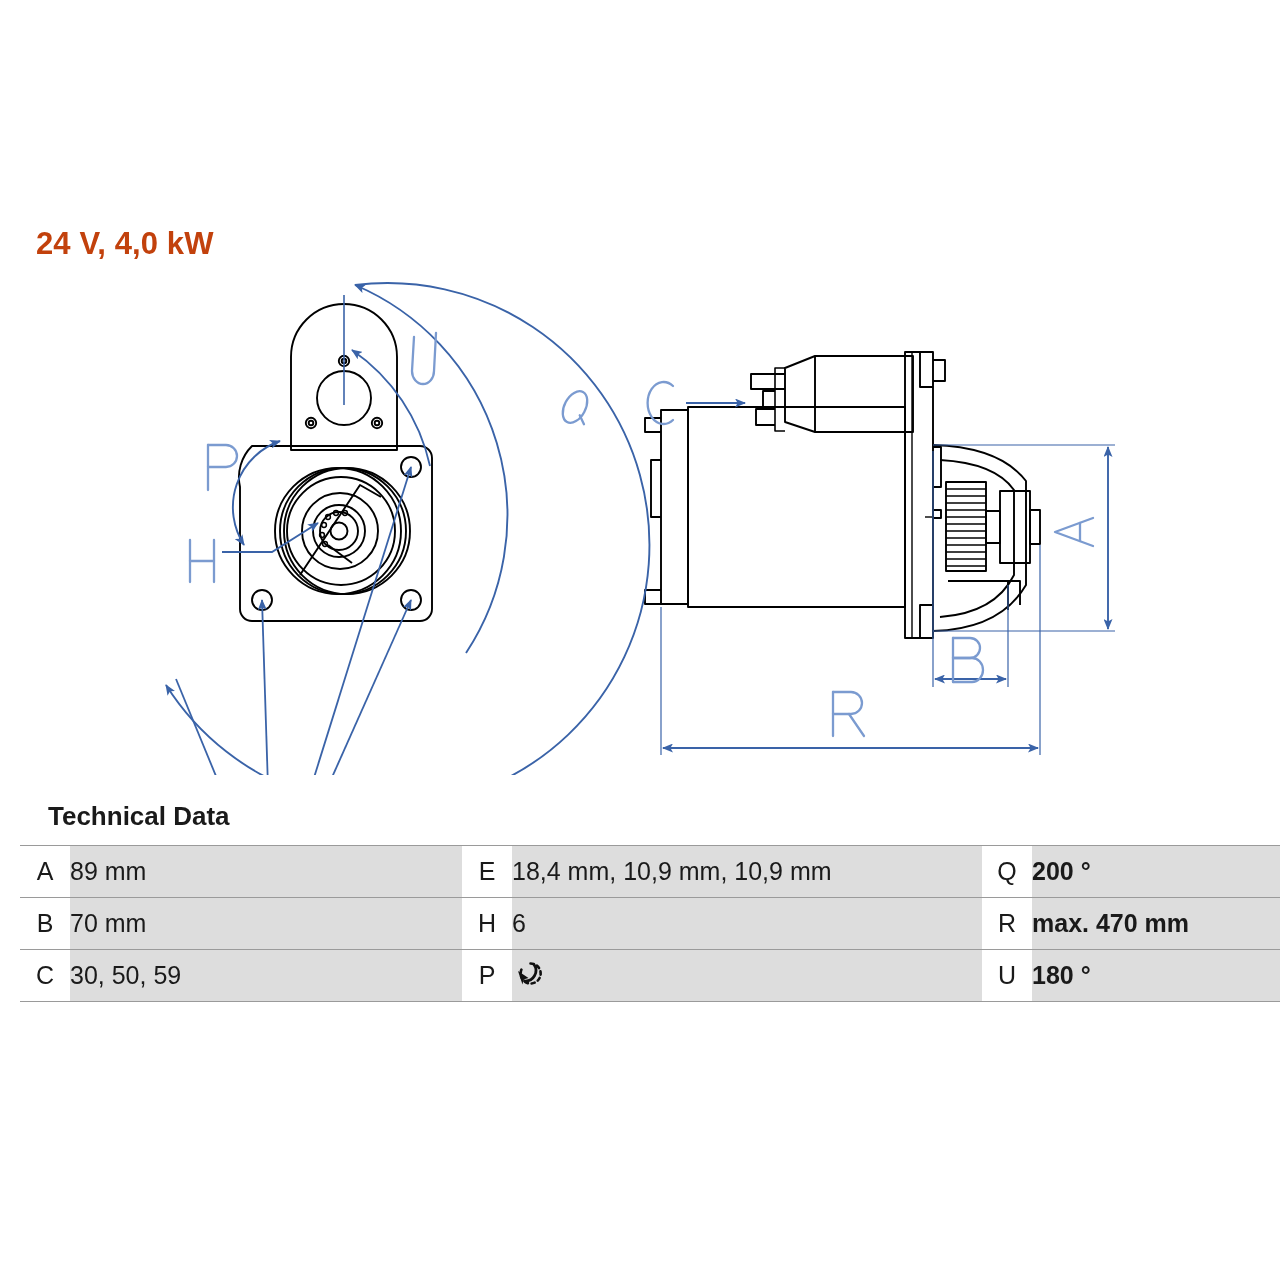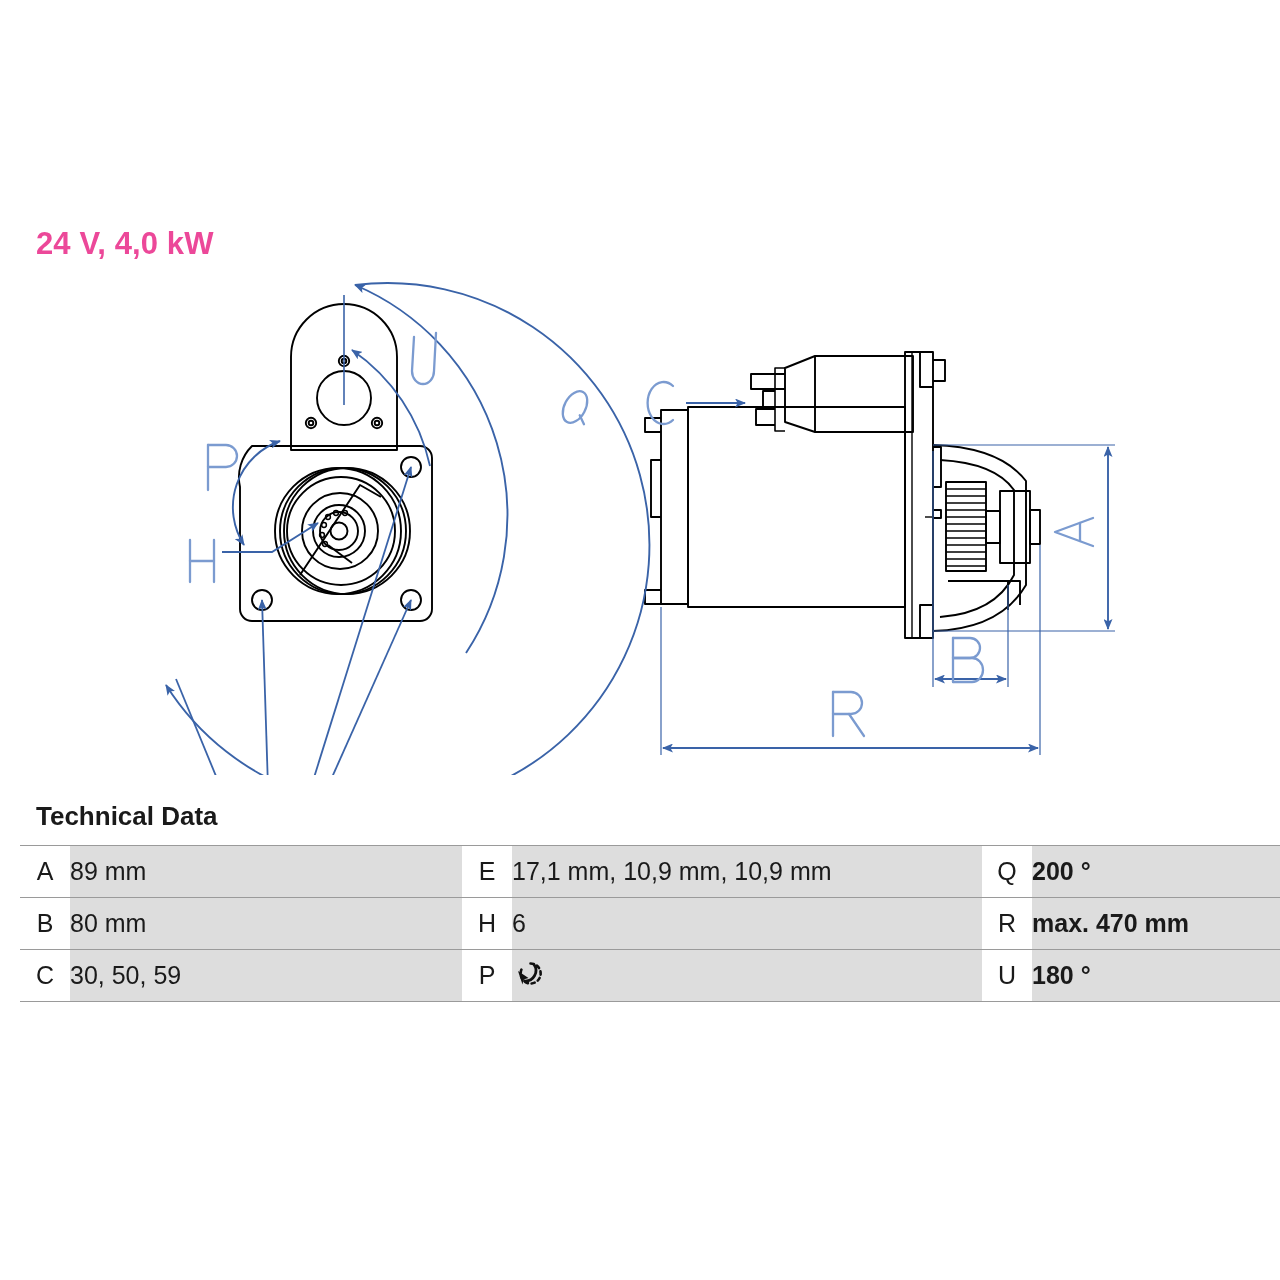--- a/index.html
+++ b/index.html
@@ -22,37 +22,37 @@
     height: 1280px;
   }
   
   #product-title {
     position: absolute;
     left: 36px;
     top: 228px;
     font-size: 31px;
     font-weight: bold;
     letter-spacing: 0.1px;
-    color: #ec4899;
+    color: #c2410c;
     line-height: 1;
   }
   
   #drawing-area {
     position: absolute;
     left: 0;
     top: 255px;
     width: 1280px;
     height: 520px;
   }
   #drawing-area svg { display: block; }
 
   
   #tech-heading {
     position: absolute;
-    left: 36px;
+    left: 48px;
     top: 803px;
     font-size: 26px;
     font-weight: bold;
     color: #1a1a1a;
     line-height: 1;
   }
   #tech-table {
     position: absolute;
     left: 20px;
     top: 845px;
@@ -292,27 +292,27 @@
   </div>
 
   <div id="tech-heading">Technical Data</div>
 
   <table id="tech-table">
     <tbody>
       <tr>
         <td class="key">A</td>
         <td class="val val-a">89 mm</td>
         <td class="key">E</td>
-        <td class="val val-b">17,1 mm, 10,9 mm, 10,9 mm</td>
+        <td class="val val-b">18,4 mm, 10,9 mm, 10,9 mm</td>
         <td class="key">Q</td>
         <td class="val val-c">200 °</td>
       </tr>
       <tr>
         <td class="key">B</td>
-        <td class="val val-a">80 mm</td>
+        <td class="val val-a">70 mm</td>
         <td class="key">H</td>
         <td class="val val-b">6</td>
         <td class="key">R</td>
         <td class="val val-c">max. 470 mm</td>
       </tr>
       <tr>
         <td class="key">C</td>
         <td class="val val-a">30, 50, 59</td>
         <td class="key">P</td>
         <td class="val val-b">

